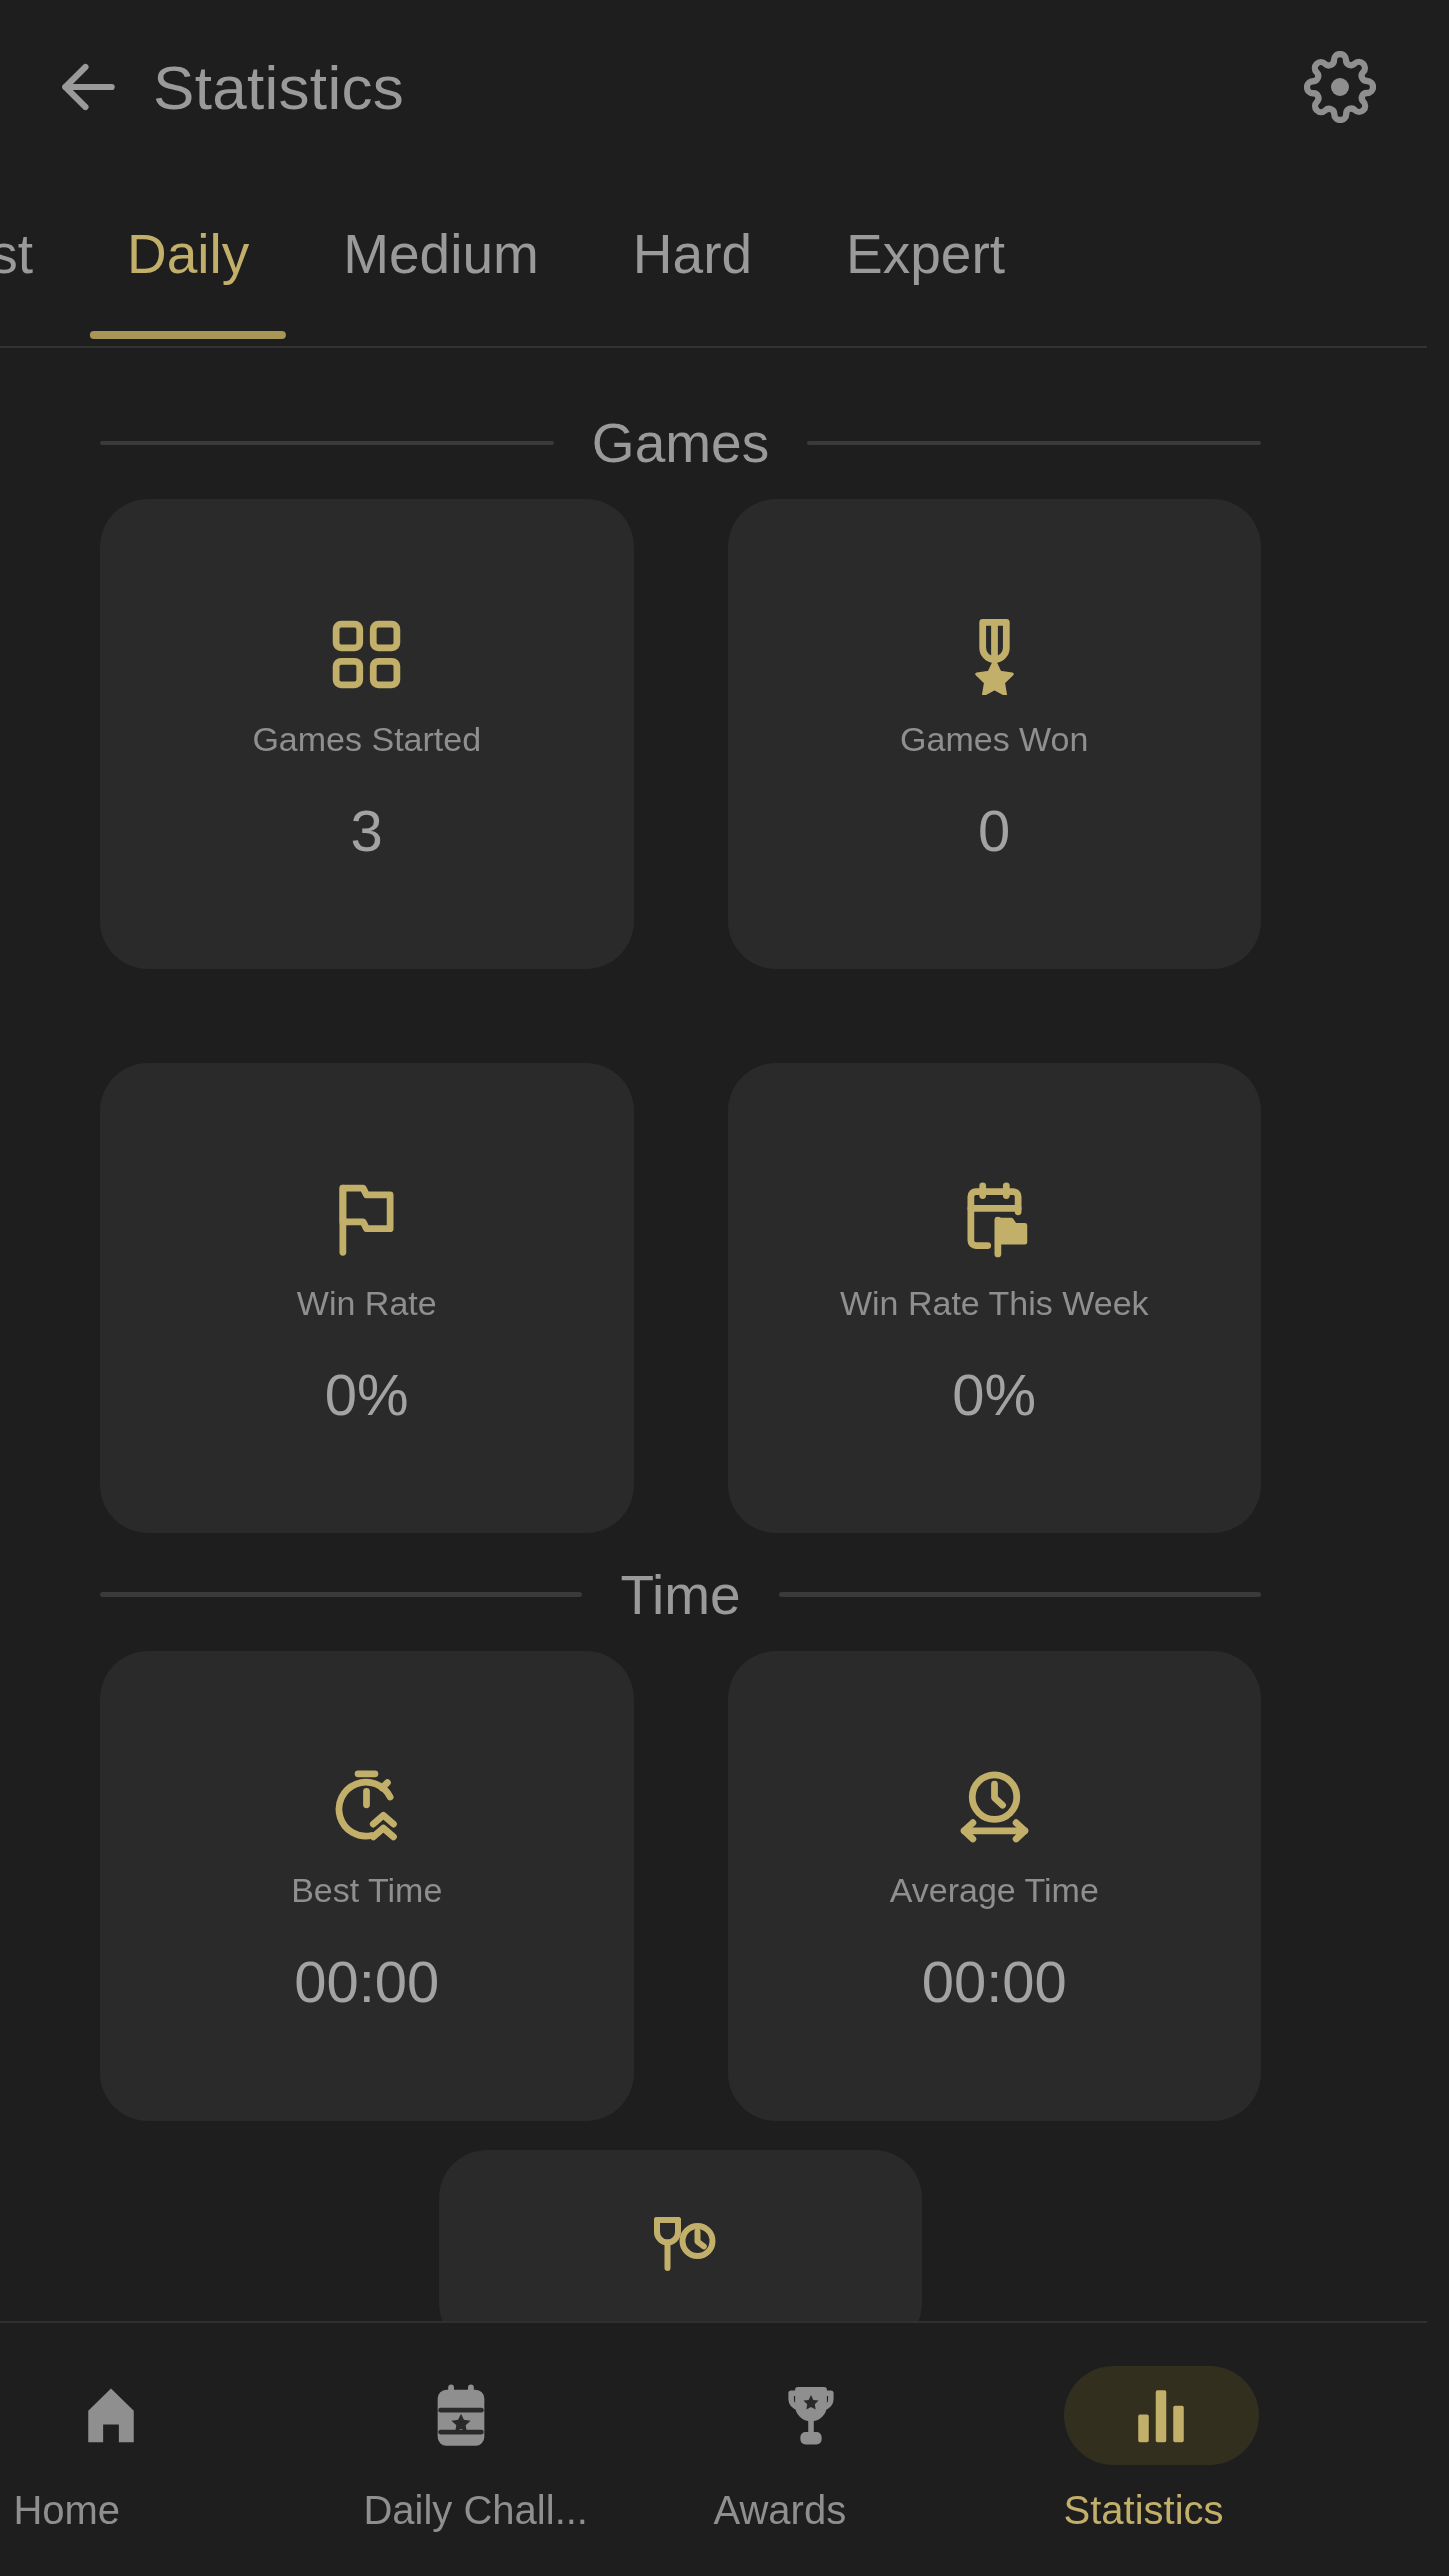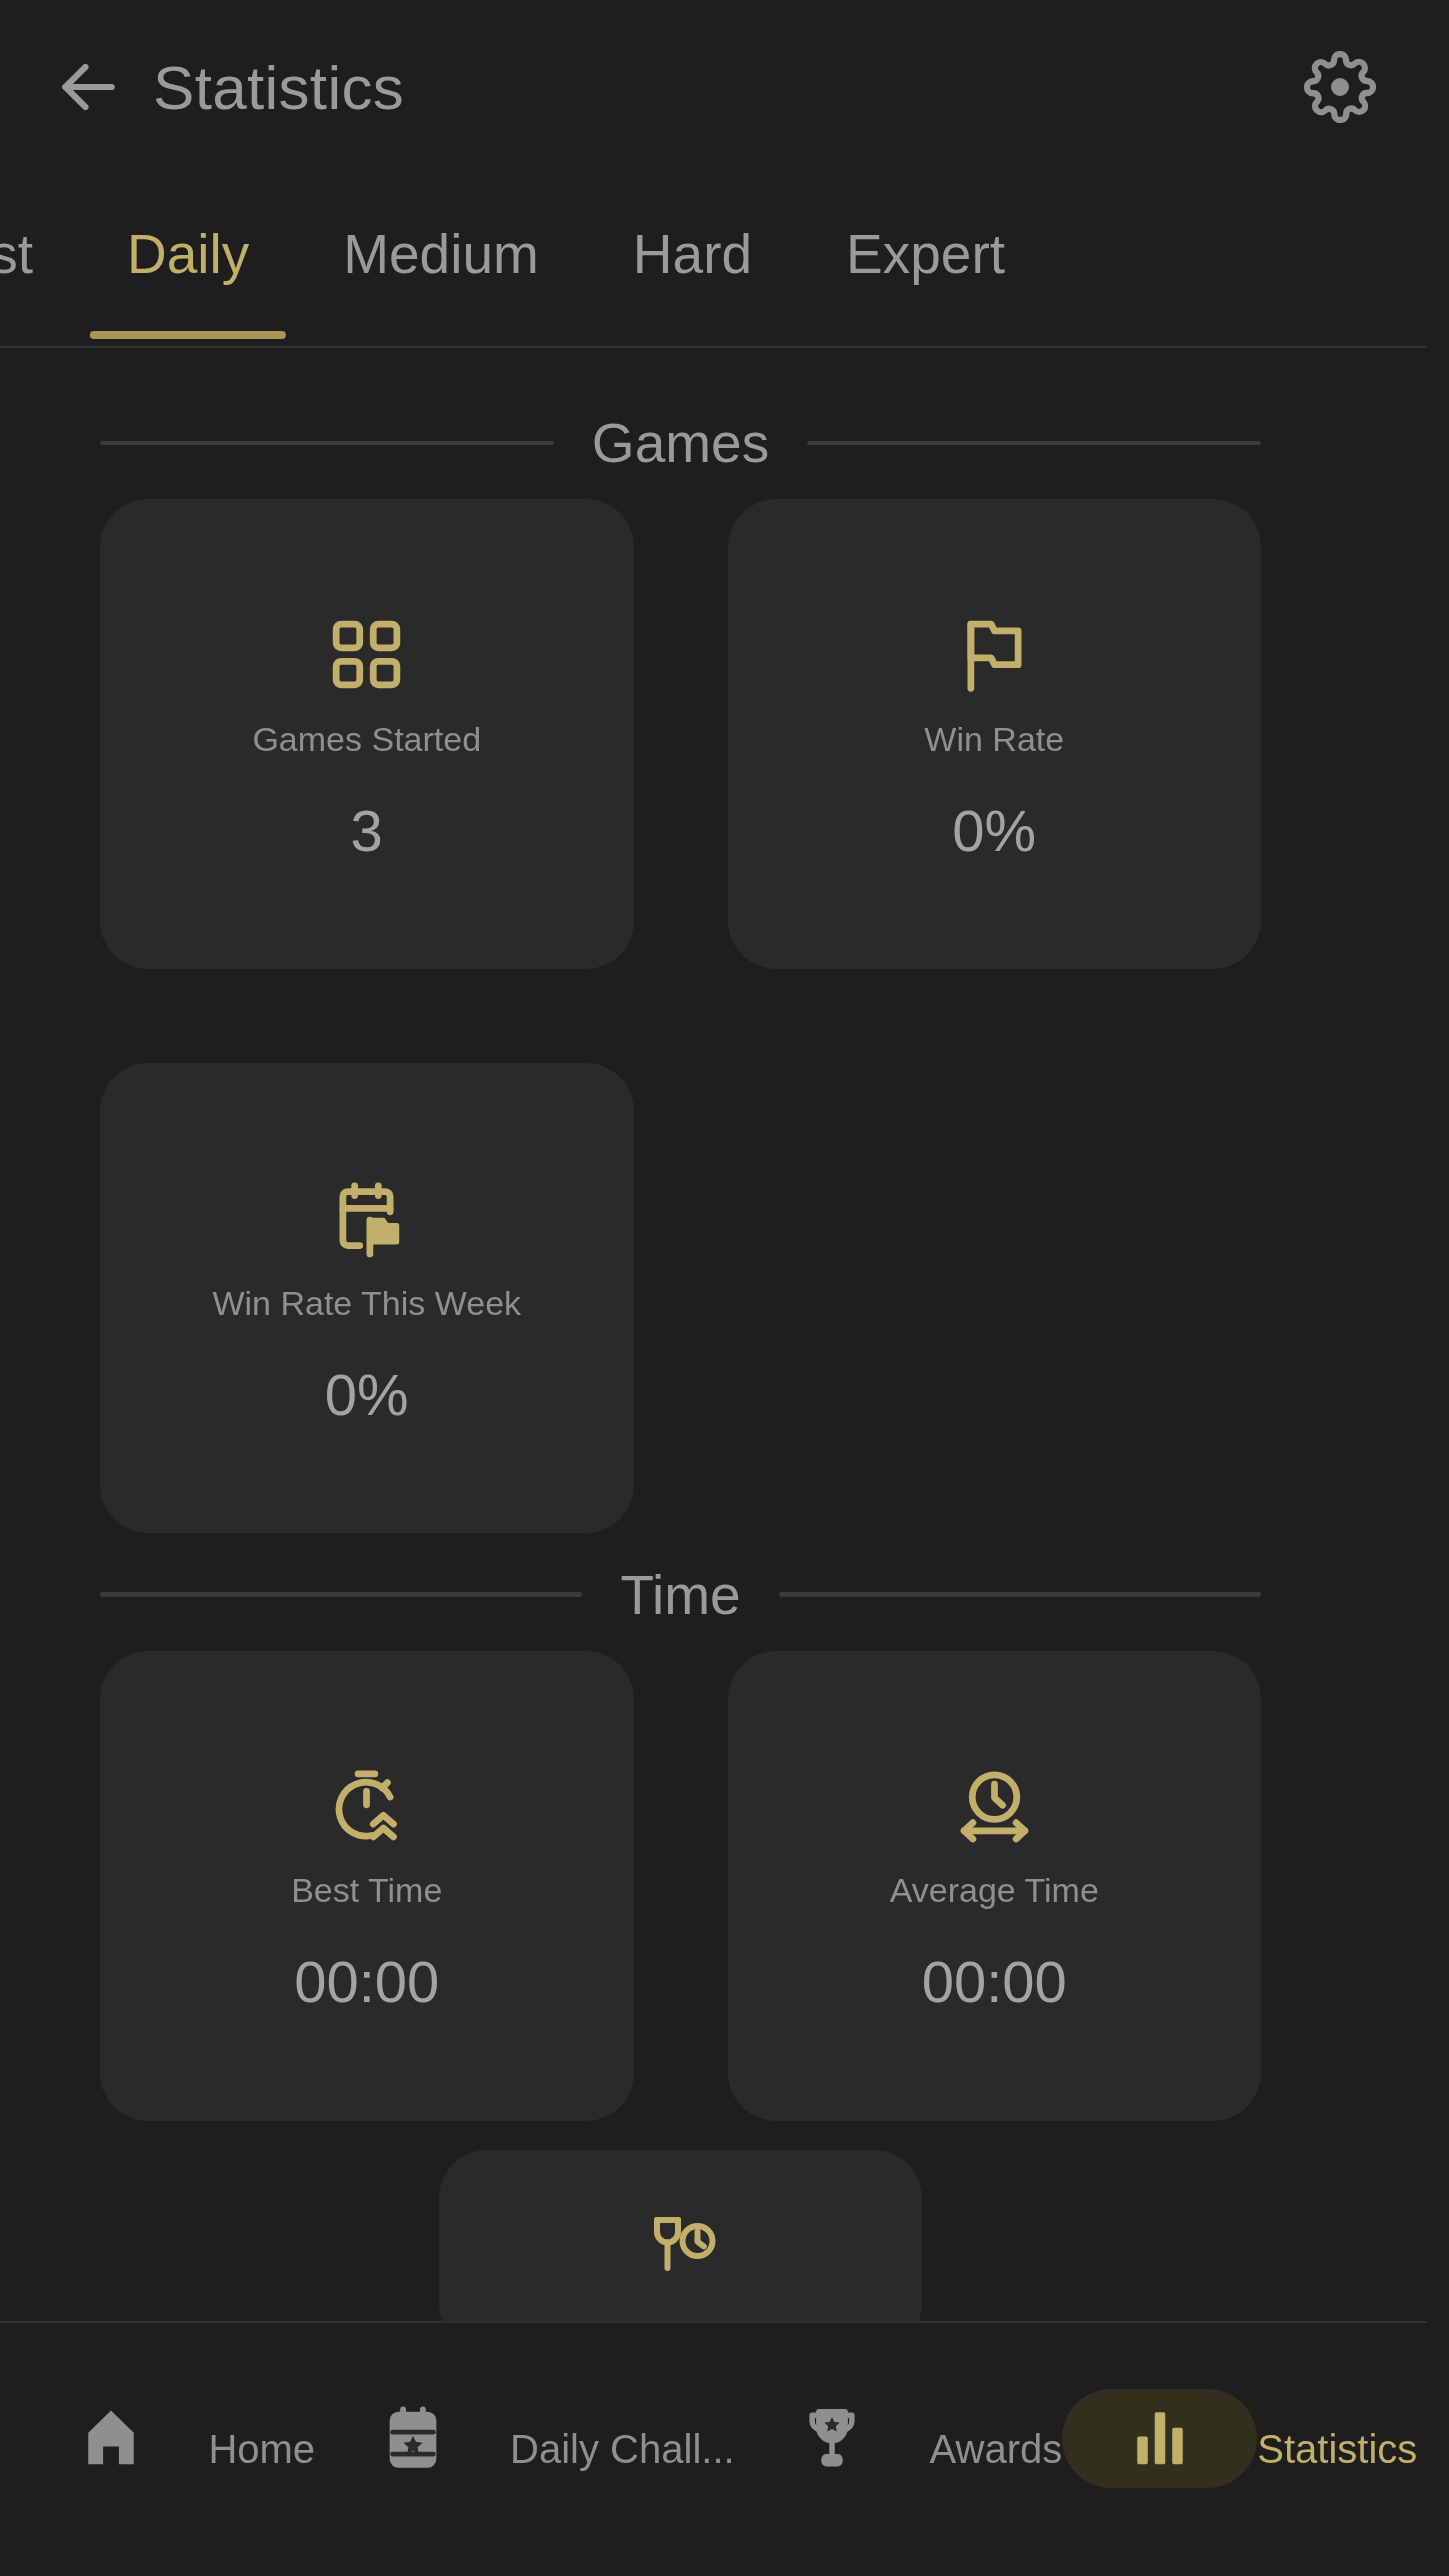--- a/index.html
+++ b/index.html
@@ -73,21 +73,21 @@
   }
 
   
   .bottom-nav {
     flex:0 0 255px; height:255px;
     background:#1e1e1e;
     border-top:2.7px solid #303030;
     display:flex; align-items:center; justify-content:space-around;
     padding:0 13.4px;
   }
-  .nav-item { display:flex; flex-direction:row; align-items:center; justify-content:center; cursor:pointer; flex:1 1 0; }
+  .nav-item { display:flex; flex-direction:column; justify-content:center; cursor:pointer; flex:1 1 0; }
   .nav-icon-pill { width:195px; height:99px; border-radius:50px; display:flex; align-items:center; justify-content:center; margin-bottom:23px; }
   .nav-item.active .nav-icon-pill { background:#332f1f; }
   .nav-label { font-size:40px; color:#8f8f8f; font-weight:400; white-space:nowrap; }
   .nav-item.active .nav-label { color:#c2b06a; }
 </style>
 </head>
 <body>
 
 <div class="phone">
 
@@ -151,20 +151,31 @@
               <rect x="3" y="3" width="7" height="7" rx="1.5"></rect>
               <rect x="14" y="3" width="7" height="7" rx="1.5"></rect>
               <rect x="3" y="14" width="7" height="7" rx="1.5"></rect>
               <rect x="14" y="14" width="7" height="7" rx="1.5"></rect>
             </svg>
           </div>
           <div class="stat-label">Games Started</div>
           <div class="stat-value">3</div>
         </div>
 
+        <div class="stat-card">
+          <div class="stat-icon">
+            <svg width="81" height="81" viewBox="0 0 24 24" fill="none" stroke="#c2b06a" stroke-width="2" stroke-linecap="round" stroke-linejoin="round">
+              <path d="M8.5 2.5h7v7.5a3.5 3.5 0 0 1-3.5 3.5 3.5 3.5 0 0 1-3.5-3.5z"></path>
+              <line x1="12" y1="2.5" x2="12" y2="13.5"></line>
+              <polygon points="12 14 13.6 17.3 17.2 17.8 14.6 20.3 15.2 23.8 12 22.1 8.8 23.8 9.4 20.3 6.8 17.8 10.4 17.3" fill="#c2b06a" stroke="#c2b06a" stroke-width="1"></polygon>
+            </svg>
+          </div>
+          <div class="stat-label">Games Won</div>
+          <div class="stat-value">0</div>
+        </div>
 
         <div class="stat-card">
           <div class="stat-icon">
             <svg width="81" height="81" viewBox="0 0 24 24" fill="none" stroke="#c2b06a" stroke-width="2" stroke-linecap="round" stroke-linejoin="round">
               <line x1="5" y1="22" x2="5" y2="3"></line>
               <path d="M5 3h6l1 2h7v10h-7l-1-2H5z"></path>
             </svg>
           </div>
           <div class="stat-label">Win Rate</div>
           <div class="stat-value">0%</div>

